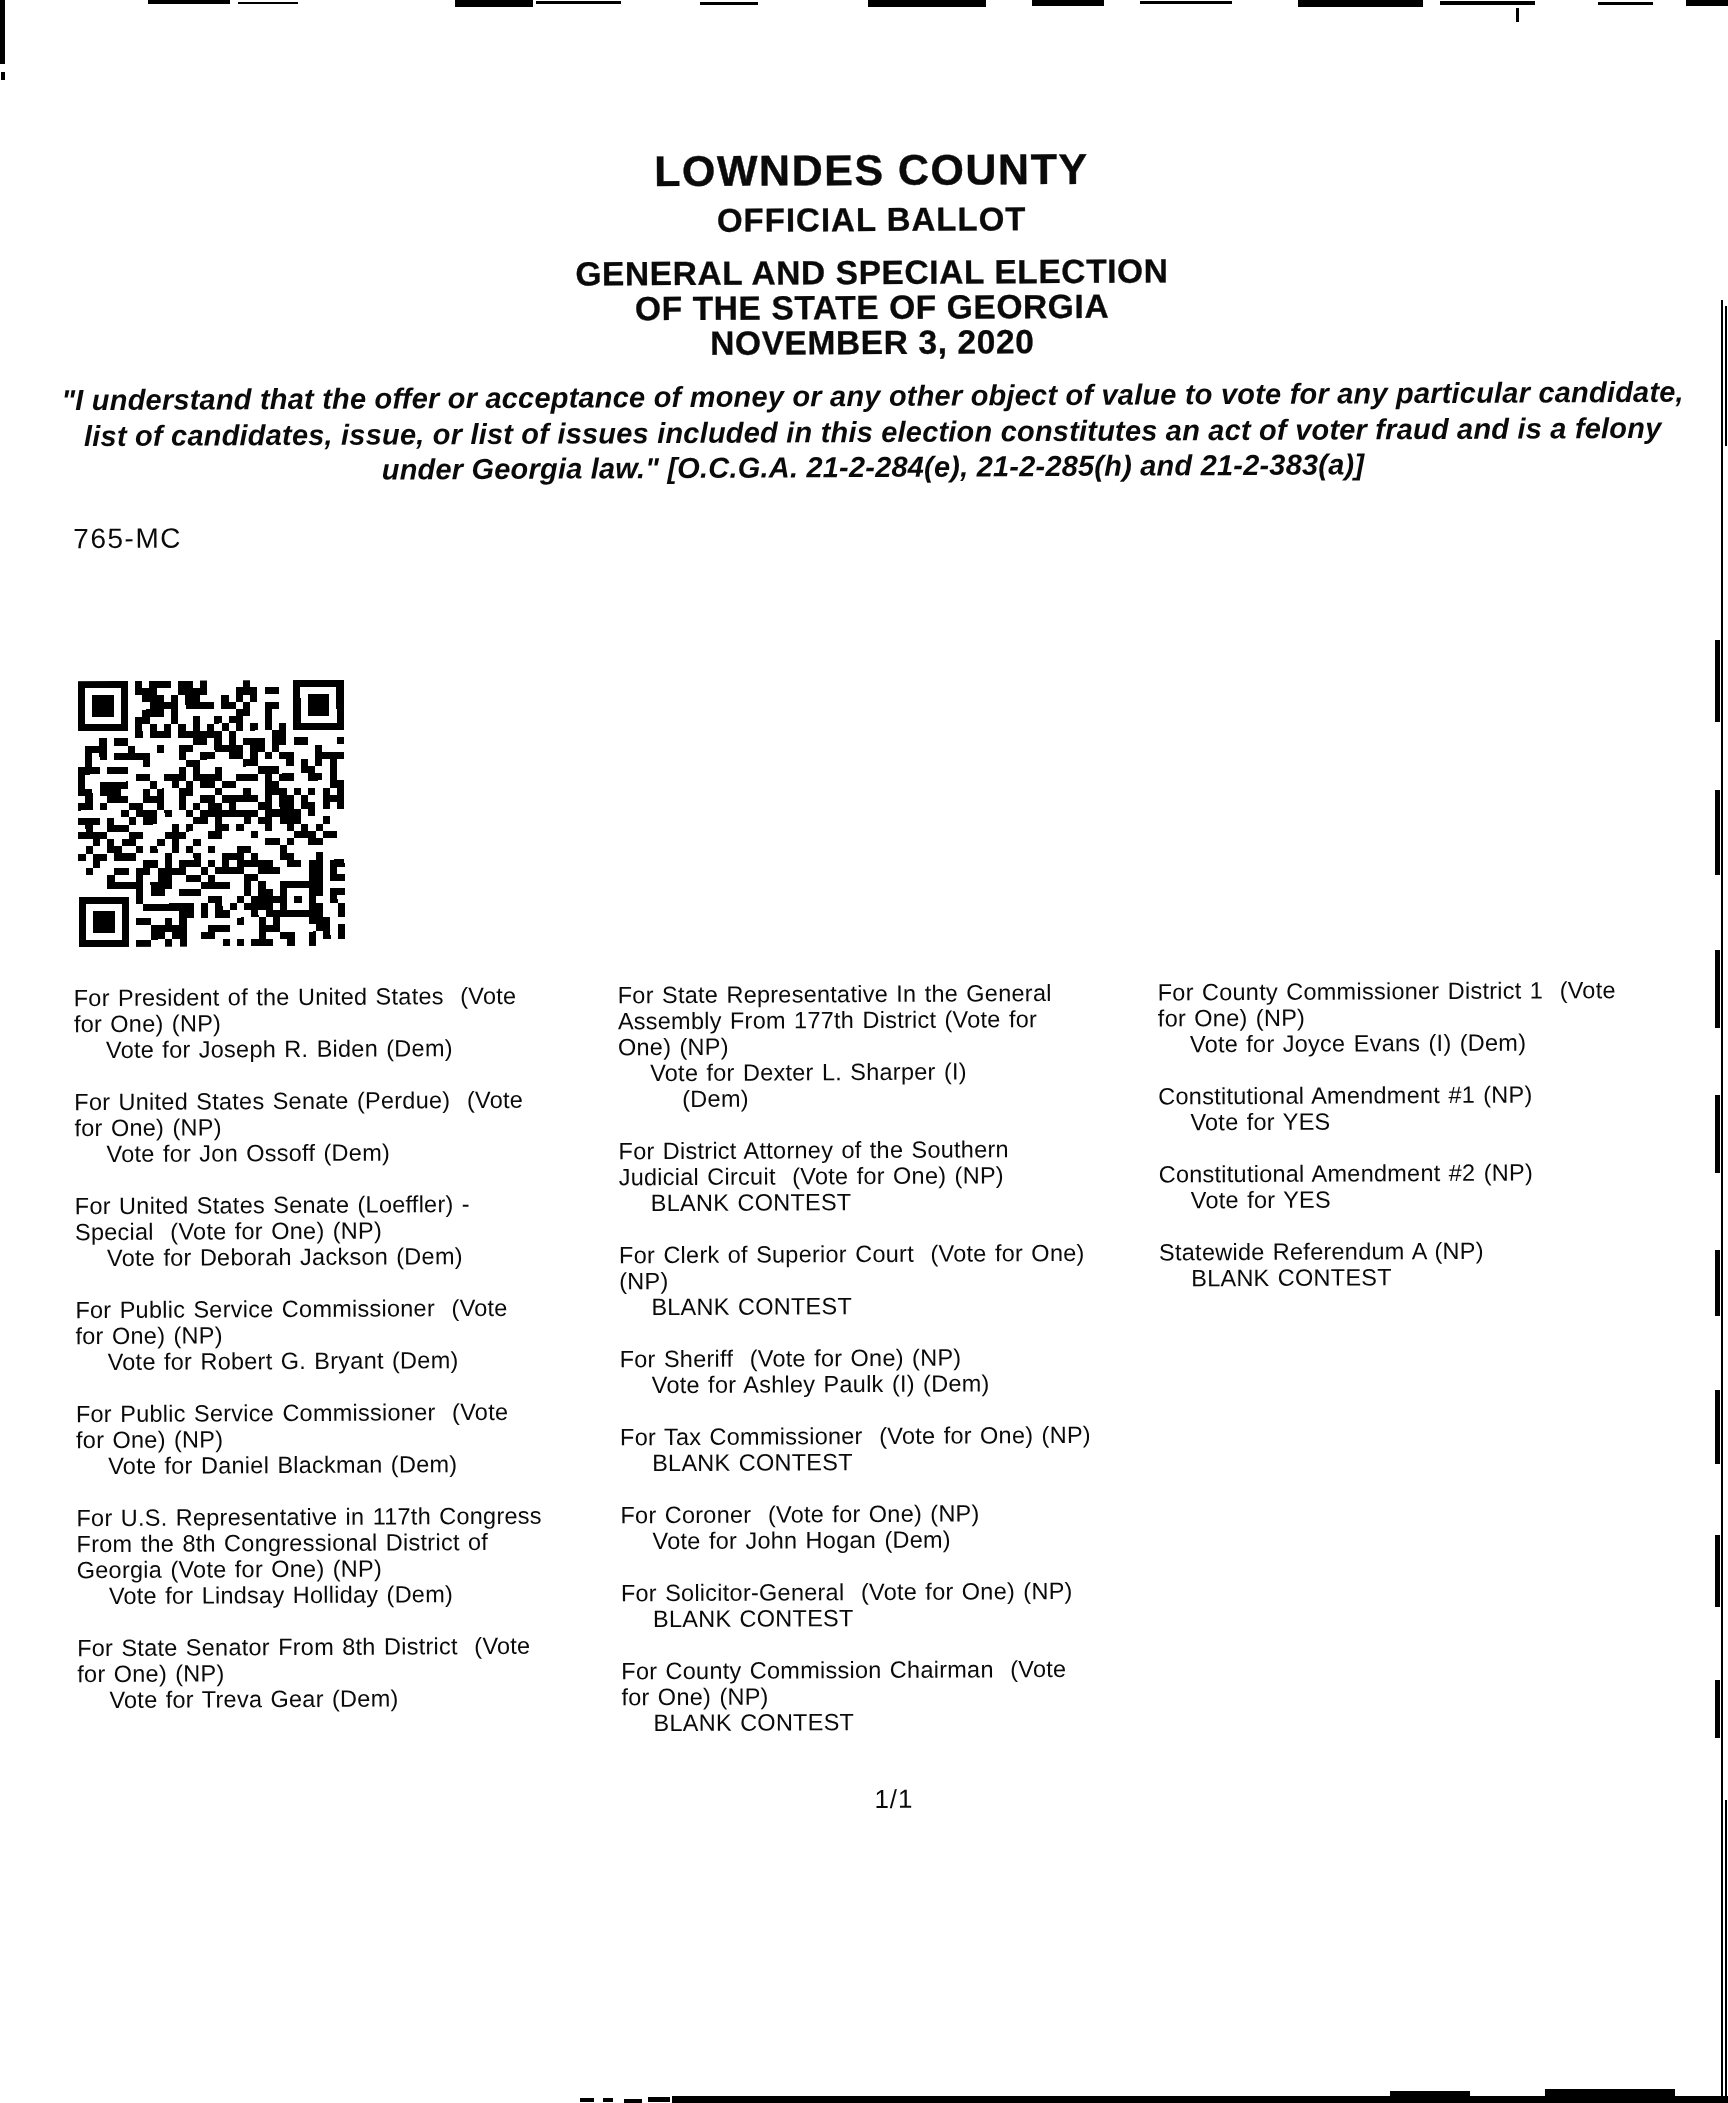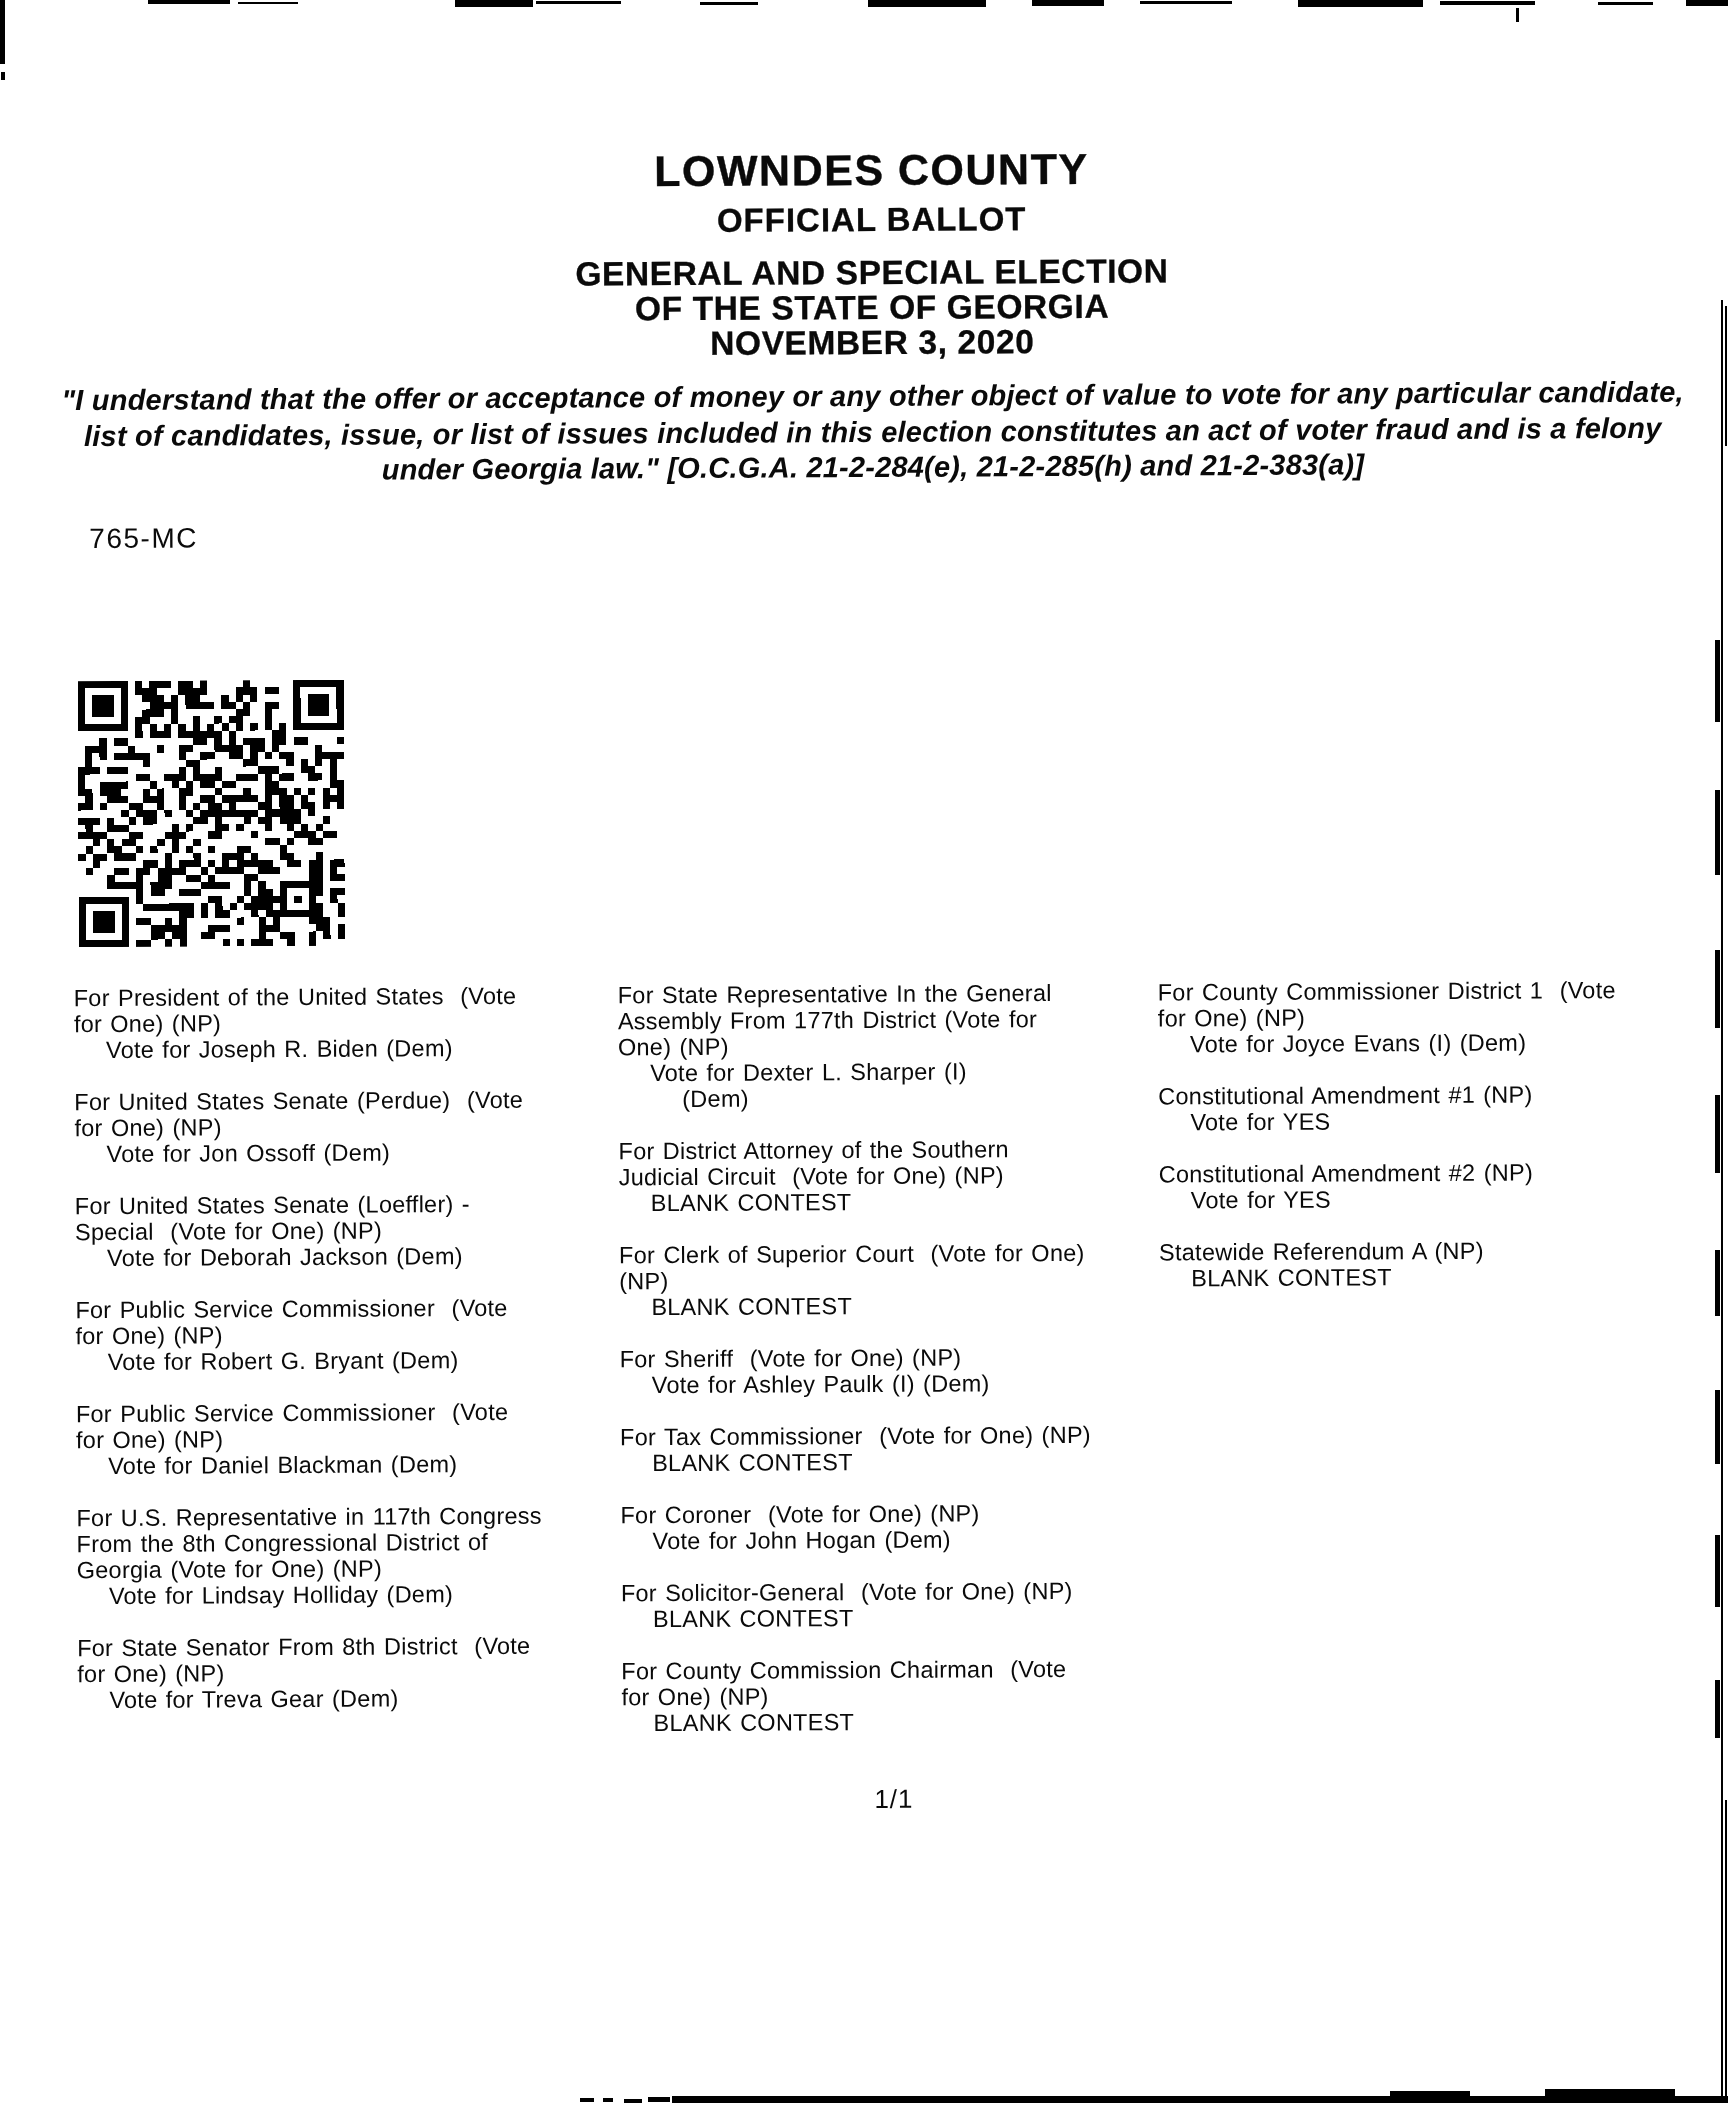--- a/index.html
+++ b/index.html
@@ -32,21 +32,21 @@
     font-size:33.5px;font-weight:700;line-height:35px;letter-spacing:0.6px;
     -webkit-text-stroke:0.3px currentColor;
   }
   .disclaimer{
     position:absolute;left:12px;top:379px;width:1728px;text-align:center;
     font-style:italic;font-weight:600;font-size:29px;line-height:35.5px;
     letter-spacing:0.2px;
   }
   .disclaimer div{white-space:pre;}
   .precinct{
-    position:absolute;left:92px;top:519px;
+    position:absolute;left:76px;top:519px;
     font-size:28px;letter-spacing:1.5px;font-weight:500;
   }
   .qr{position:absolute;left:72px;top:677px;}
   .cols{position:absolute;top:981px;left:0;width:1728px;}
   .col{position:absolute;top:0;overflow:hidden;}
   .col1{left:74px;width:558px;}
   .col2{left:618px;width:560px;}
   .col3{left:1158px;width:556px;}
   .contest{margin:0 0 26px 0;}
   .line{

